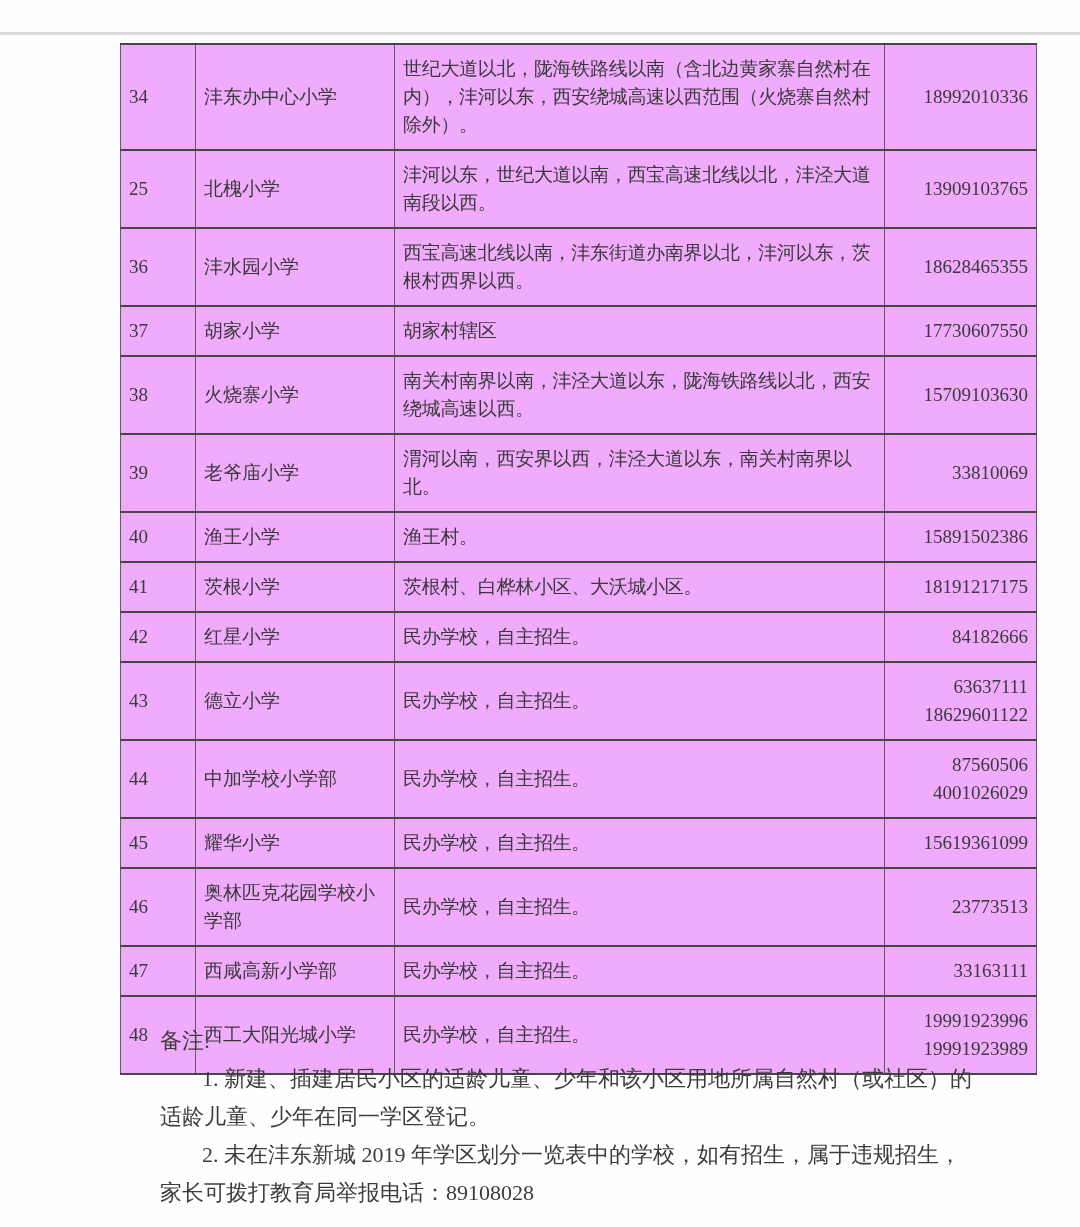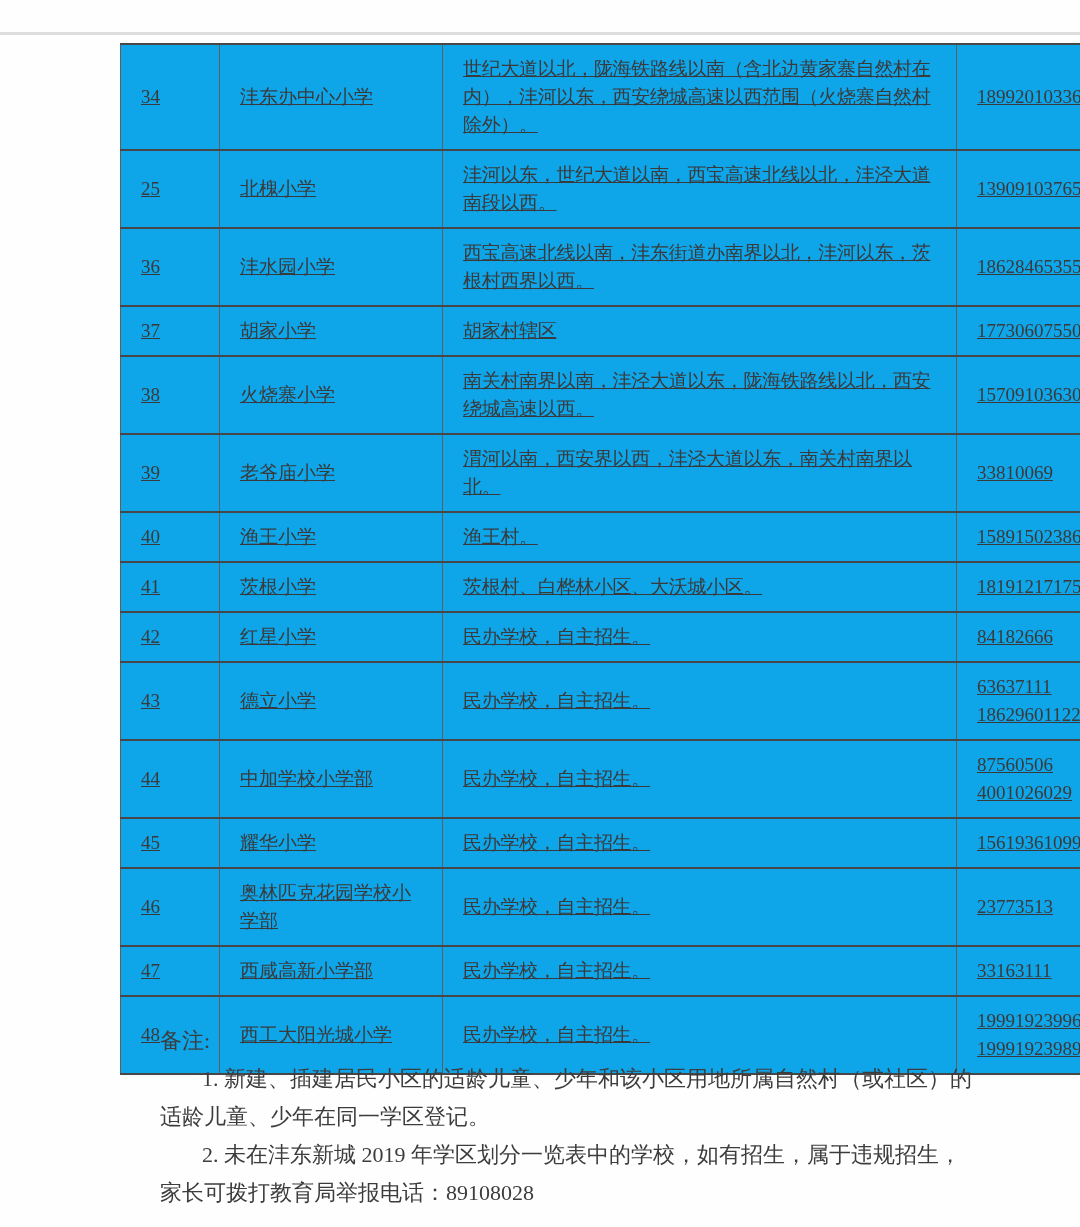--- a/index.html
+++ b/index.html
@@ -34,29 +34,28 @@
     font-size: 19px;
     line-height: 28px;
     color: #3a3a3a;
   }
   table.school-table td {
     border-left: 1px solid #5f5f5f;
     border-right: 1px solid #5f5f5f;
     border-top: 2px solid #474747;
     border-bottom: 2px solid #474747;
     vertical-align: middle;
-    padding: 10px 20px;
-    background: #0ea5e9;
-    text-decoration: underline;
+    padding: 10px 8px;
+    background: #f0abfc;
   }
   td.col-no    { width: 58px;  }
   td.col-school{ width: 182px; text-align: left; padding-left: 14px; }
   td.col-dist  { width: 473px; text-align: left; padding-left: 10px; letter-spacing: -0.3px; }
   td.col-phone { width: 135px; text-align: center; }
-  td.col-phone div { text-align: left; }
+  td.col-phone div { text-align: right; }
   .notes {
     position: absolute;
     top: 1022px;
     left: 160px;
     width: 820px;
     font-size: 22px;
     line-height: 38px;
     color: #3c3c3c;
   }
   .notes p {

